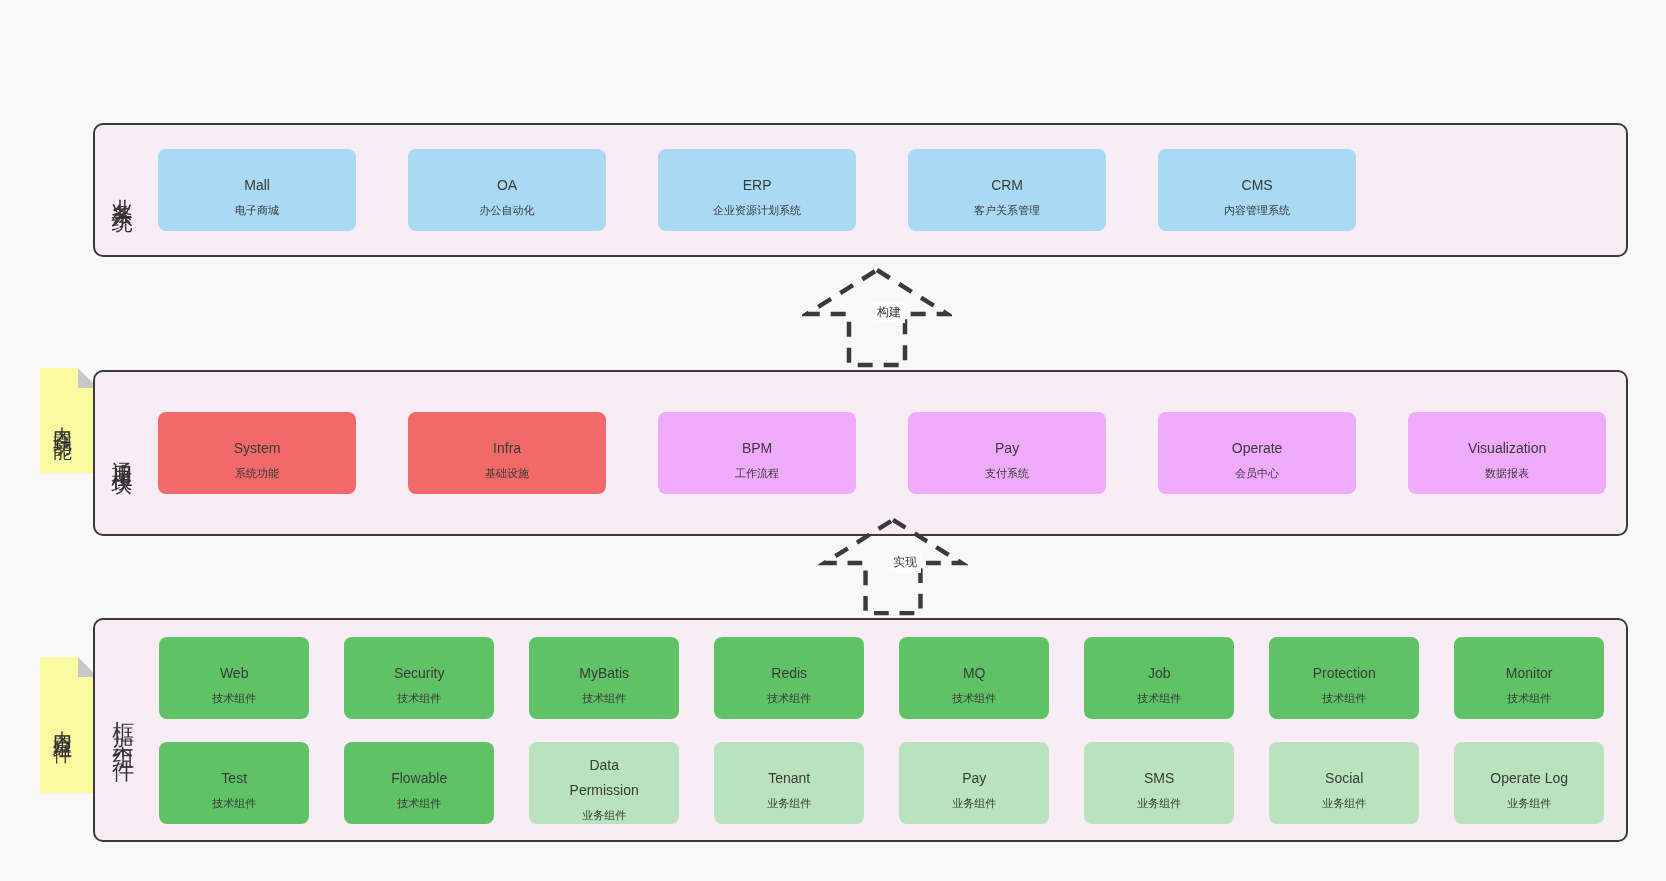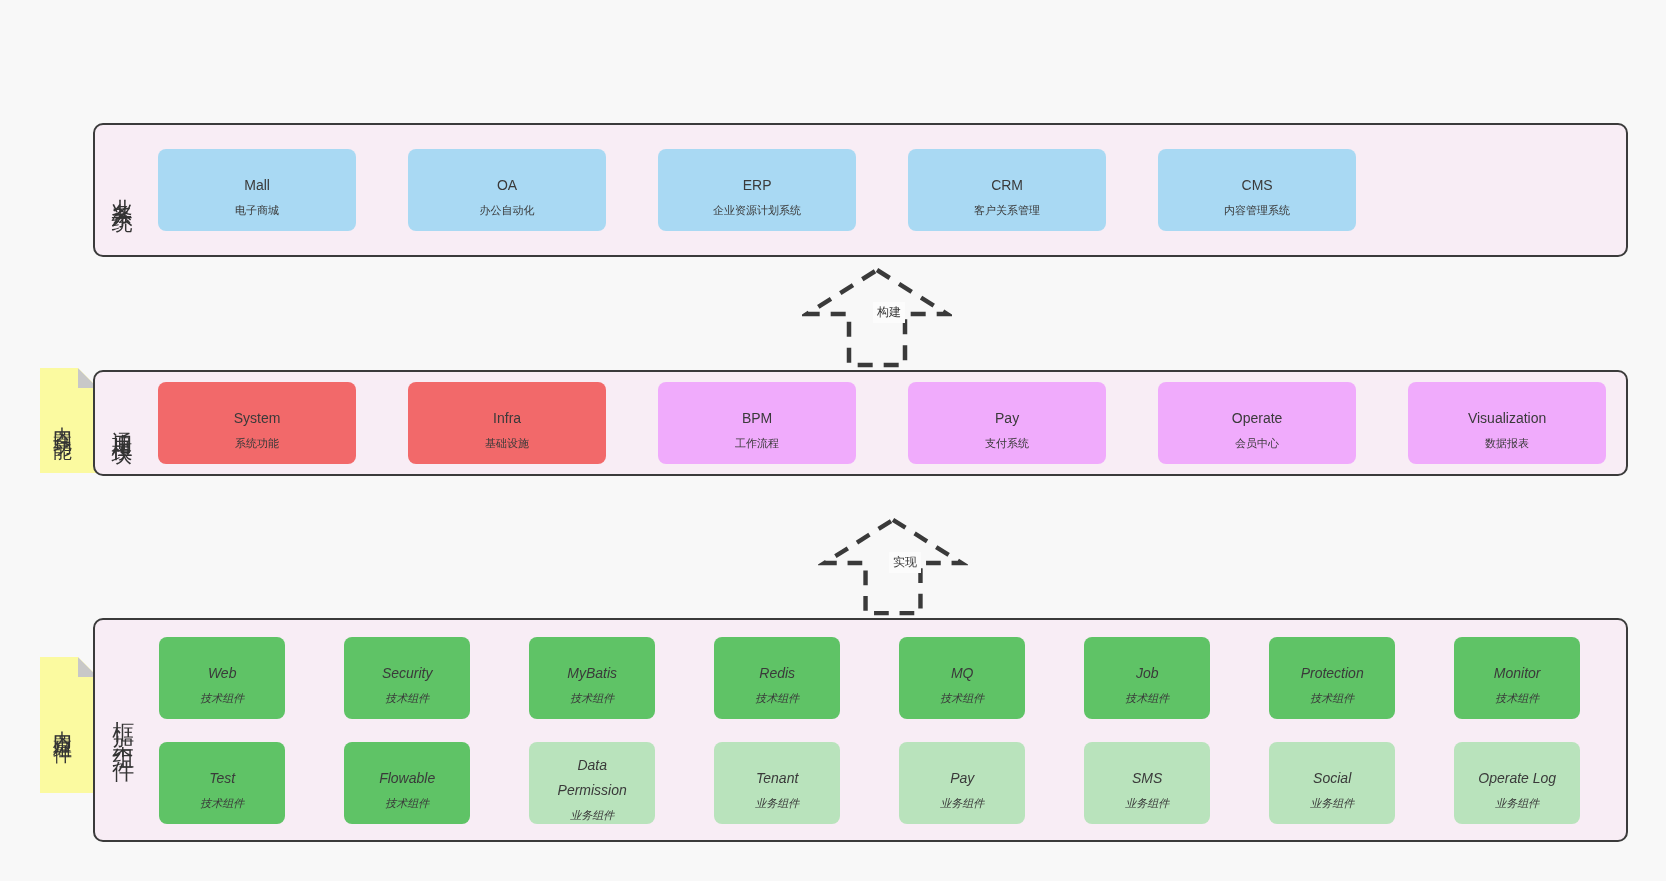--- a/index.html
+++ b/index.html
@@ -7,21 +7,21 @@
     width:1666px;height:881px;position:relative;overflow:hidden;
     background:#f8f8f8;color:#3a3a3a;
     font-family:"Liberation Sans","DejaVu Sans",sans-serif;
   }
   .container{
     position:absolute;left:93px;width:1535px;box-sizing:border-box;
     background:#f8edf5;border:2px solid #3b3b3b;border-radius:10px;
     display:flex;align-items:center;
   }
   #sec-business{top:123px;height:134px;}
-  #sec-modules{top:370px;height:106px;}
+  #sec-modules{top:370px;height:166px;}
   #sec-components{top:618px;height:224px;}
   .vlabel{
     writing-mode:vertical-rl;text-orientation:upright;
     font-size:21px;letter-spacing:4px;line-height:1.1;
     color:#333;margin-left:16px;flex:0 0 auto;
   }
   #sec-components .vlabel{font-size:22px;letter-spacing:13px;}
   .boxes{display:flex;gap:52px;margin-left:24px;}
   .box{
     width:198px;height:82px;border-radius:8px;box-sizing:border-box;
@@ -32,21 +32,21 @@
   .box .subtitle{font-size:11px;line-height:25px;}
   .box-blue{background:#a9d9f3;}
   .box-red{background:#f2696a;}
   .box-pink{background:#f0abfc;}
   .box-green{background:#5fc366;}
   .box-greenlight{background:#b9e3bc;}
   .grid{
     display:grid;grid-template-columns:repeat(8,150px);
     gap:23px 35px;margin-left:24px;
   }
-  .grid .box{width:126px;font-style:italic;}
+  .grid .box{width:150px;}
   .tab{
     position:absolute;left:-55px;width:58px;z-index:-1;
     background:#fbfaa0;
     display:flex;align-items:center;justify-content:center;
     clip-path:polygon(0 0,calc(100% - 20px) 0,100% 20px,100% 100%,0 100%);
   }
   #tab-modules{top:-4px;height:105px;}
   #tab-components{top:37px;height:136px;}
   .tab .fold{
     position:absolute;top:0;right:0;width:20px;height:20px;

